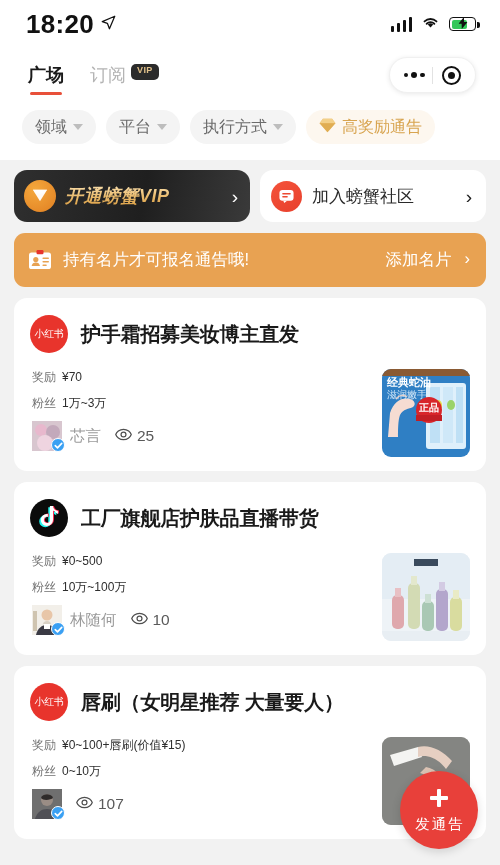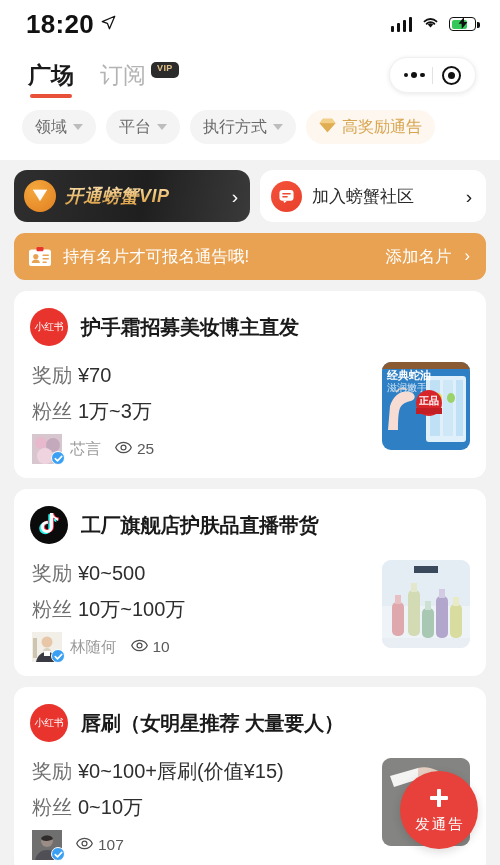--- a/index.html
+++ b/index.html
@@ -35,21 +35,21 @@
   .battery .bolt { position: absolute; left: 50%; top: 50%; transform: translate(-50%,-50%); z-index: 2; }
 
   
   .tabbar {
     background: #fff; height: 54px;
     display: flex; align-items: center; padding: 0 24px 0 28px;
     position: relative;
   }
   .tabs { display: flex; align-items: center; gap: 26px; }
   .tab { position: relative; display: flex; align-items: flex-start; cursor: pointer; }
-  .tab-label { font-size: 23px; color: #b4b4b4; line-height: 1; }
+  .tab-label { font-size: 18px; color: #b4b4b4; line-height: 1; }
   .tab.active .tab-label { color: #1a1a1a; font-weight: bold; }
   .tab-underline {
     position: absolute; left: 2px; right: 2px; bottom: -11px; height: 3.5px;
     background: #e8503a; border-radius: 2px;
   }
   .vip-badge {
     margin-left: 5px; margin-top: -2px;
     background: #2b2b2b; color: #e0c08a;
     font-size: 9px; font-weight: bold; letter-spacing: .4px;
     padding: 2px 6px 5px; border-radius: 5px; line-height: 1;
@@ -115,21 +115,21 @@
   .chat-circle {
     width: 31px; height: 31px; border-radius: 50%;
     background: linear-gradient(150deg, #f4523a, #e8402c);
     display: flex; align-items: center; justify-content: center; flex: 0 0 31px;
   }
   .community-text { margin-left: 10px; font-size: 17px; color: #2a2a2a; white-space: nowrap; }
   .community-arrow { margin-left: auto; color: #1b1b1b; font-size: 19px; line-height: 1; }
 
   
   .notice-bar {
-    margin: 11px 14px 0; height: 47px; border-radius: 11px;
+    margin: 11px 14px 0; height: 54px; border-radius: 11px;
     background: #e8a252; display: flex; align-items: center;
     padding: 0 16px 0 14px; cursor: pointer;
   }
   .id-card { width: 24px; height: 20px; position: relative; flex: 0 0 24px; }
   .notice-text { margin-left: 11px; font-size: 16.5px; color: #fff; }
   .notice-action { margin-left: auto; font-size: 16.5px; color: #fff; display: flex; align-items: flex-start; gap: 13px; }
 
   
   .card {
     margin: 11px 14px 0; background: #fff; border-radius: 13px;
@@ -137,21 +137,21 @@
   }
   .card-head { display: flex; align-items: center; gap: 13px; }
   .plat-logo { width: 38px; height: 38px; border-radius: 50%; flex: 0 0 38px; display: flex; align-items: center; justify-content: center; overflow: hidden; }
   .plat-xhs { background: #e8342c; }
   .plat-xhs span { color: #fff; font-size: 10px; font-weight: normal; letter-spacing: -.4px; }
   .plat-dy { background: #0b0b0b; }
   .card-title { font-size: 20px; font-weight: bold; color: #1a1a1a; line-height: 1.2; letter-spacing: -.2px; }
 
   .card-body { display: flex; margin-top: 16px; }
   .card-meta { flex: 1; padding-left: 2px; }
-  .meta-row { font-size: 20px; color: #4a4a4a; margin-bottom: 9px; }
+  .meta-row { font-size: 12px; color: #4a4a4a; margin-bottom: 9px; }
   .meta-key { color: #6f6f6f; margin-right: 6px; }
   .meta-val { color: #2e2e2e; }
 
   .card-thumb {
     width: 88px; height: 88px; border-radius: 9px; flex: 0 0 88px;
     margin-left: 10px; overflow: hidden; position: relative;
   }
 
   .card-foot { display: flex; align-items: center; gap: 8px; margin-top: 8px; }
   .avatar-wrap { position: relative; width: 30px; height: 30px; flex: 0 0 30px; }

